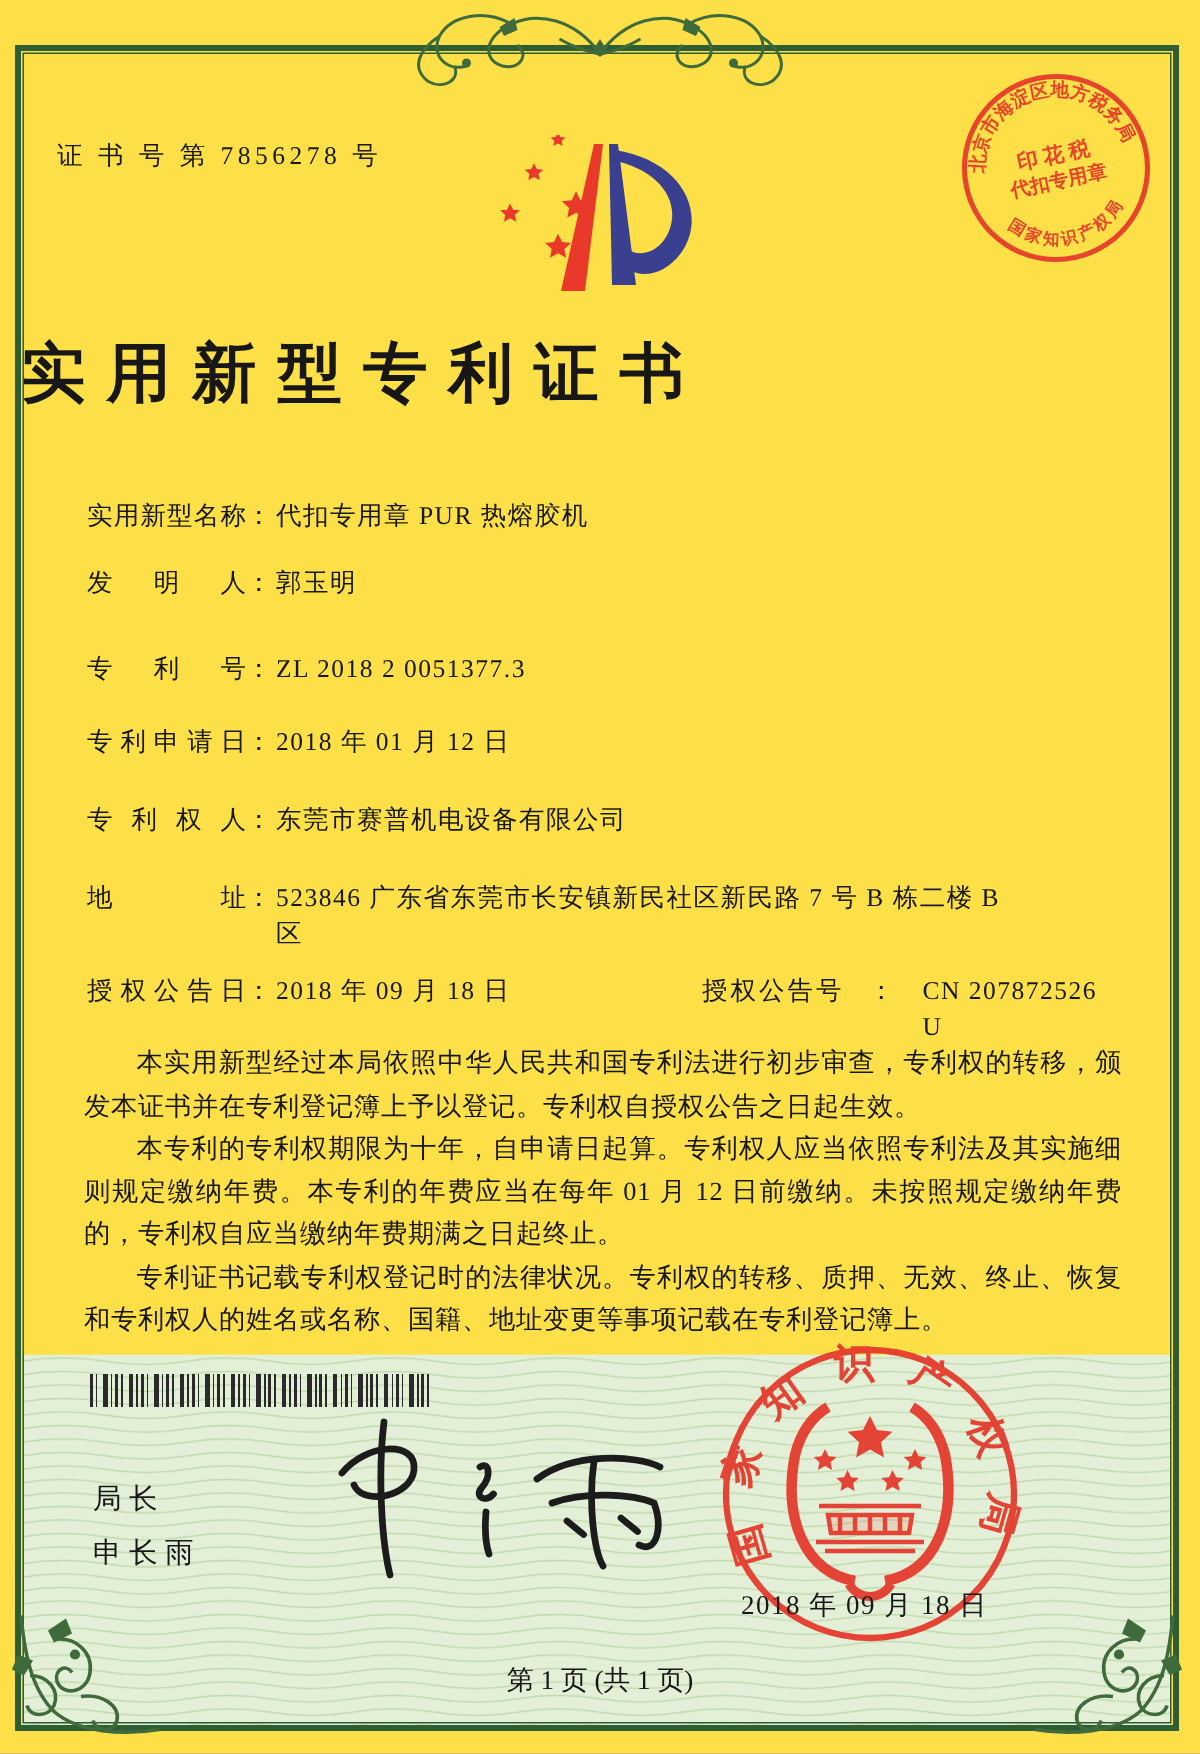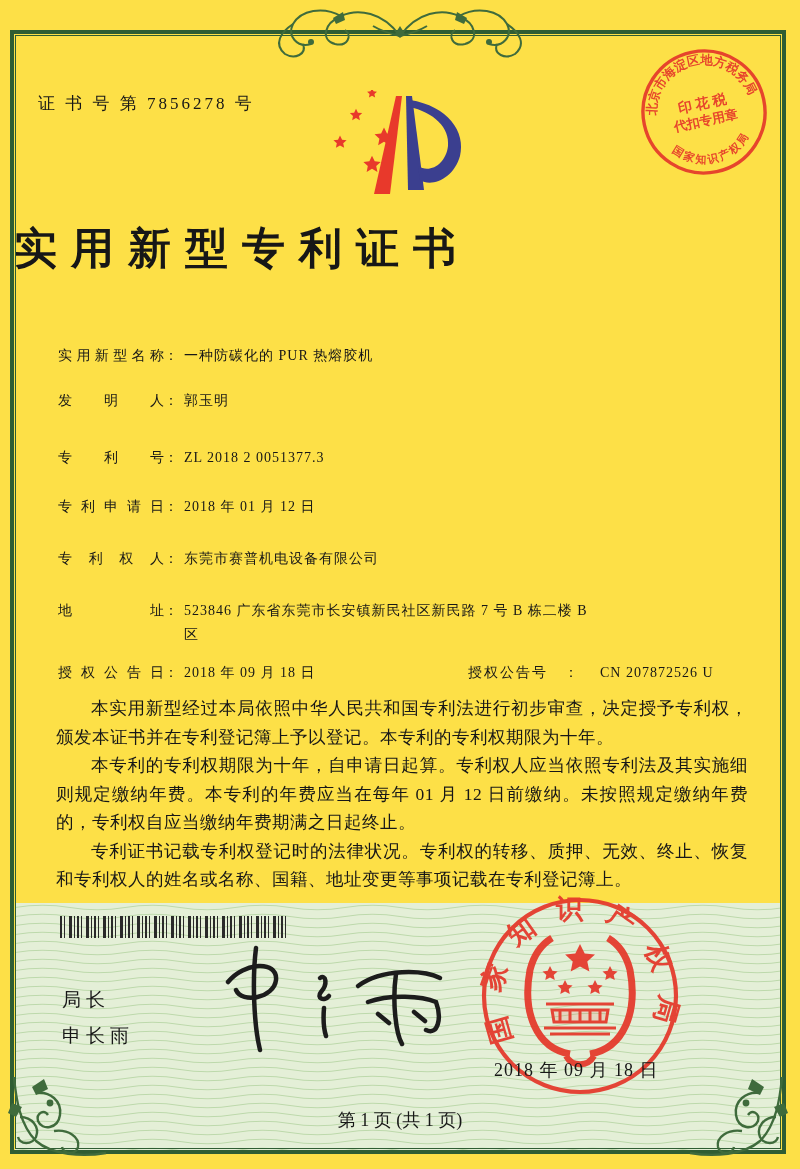--- a/index.html
+++ b/index.html
@@ -16,21 +16,21 @@
   
   .waveband{position:absolute;left:15px;right:20px;top:903px;height:248px;z-index:0;}
   
   .certno{position:absolute;left:38px;top:92px;font-size:17px;letter-spacing:3px;z-index:2;}
   .logo{position:absolute;left:330px;top:90px;z-index:2;}
   .title{position:absolute;left:0;right:0;top:220px;
     font-size:43px;font-weight:bold;letter-spacing:14px;text-indent:14px;z-index:2;}
   
   .tax-seal{position:absolute;left:638px;top:46px;z-index:4;transform:rotate(-12deg);opacity:.92;}
   
-  .fields{position:absolute;left:58px;top:344px;width:690px;font-size:14px;z-index:2;}
+  .fields{position:absolute;left:58px;top:332px;width:690px;font-size:17px;z-index:2;}
   .frow{display:flex;margin-bottom:0;line-height:24px;}
   .flabel{display:inline-block;width:106px;text-align:justify;text-align-last:justify;flex:none;}
   .fcolon{flex:none;width:20px;}
   .fvalue{flex:1;letter-spacing:1px;}
   .r1{margin-top:0;}  .r2{margin-top:21px;} .r3{margin-top:33px;} .r4{margin-top:25px;}
   .r5{margin-top:28px;} .r6{margin-top:28px;} .r7{margin-top:14px;}
   .grant-row{display:flex;}
   .grant-left{display:flex;width:410px;flex:none;}
   .grant-right{display:flex;flex:1;gap:16px;}
   .grant-right .flabel{width:auto;letter-spacing:2px;}
@@ -153,21 +153,21 @@
     <text x="0" y="-4" text-anchor="middle" font-size="14" font-weight="bold" fill="#e5382a">印 花 税</text>
     <text x="0" y="13" text-anchor="middle" font-size="13" font-weight="bold" fill="#e5382a">代扣专用章</text>
   </svg>
 
   <div class="title">实用新型专利证书</div>
 
   <div class="fields">
     <div class="frow r1">
       <span class="flabel">实用新型名称</span>
         <span class="fcolon">：</span>
-      <span class="fvalue">一种防碳化的 PUR 热熔胶机</span>
+      <span class="fvalue">代扣专用章 PUR 热熔胶机</span>
     </div>
     <div class="frow r2">
       <span class="flabel">发明人</span>
         <span class="fcolon">：</span>
       <span class="fvalue">郭玉明</span>
     </div>
     <div class="frow r3">
       <span class="flabel">专利号</span>
         <span class="fcolon">：</span>
       <span class="fvalue">ZL 2018 2 0051377.3</span>
@@ -195,21 +195,21 @@
       </span>
       <span class="grant-right">
         <span class="flabel">授权公告号</span>
           <span class="fcolon">：</span>
         <span class="fvalue">CN 207872526 U</span>
       </span>
     </div>
   </div>
 
   <div class="bodytext">
-    <p>本实用新型经过本局依照中华人民共和国专利法进行初步审查，决定授予专利权，颁发本证书并在专利登记簿上予以登记。本专利的专利权期限为十年。</p>
+    <p>本实用新型经过本局依照中华人民共和国专利法进行初步审查，专利权的转移，颁发本证书并在专利登记簿上予以登记。专利权自授权公告之日起生效。</p>
     <p>本专利的专利权期限为十年，自申请日起算。专利权人应当依照专利法及其实施细则规定缴纳年费。本专利的年费应当在每年 01 月 12 日前缴纳。未按照规定缴纳年费的，专利权自应当缴纳年费期满之日起终止。</p>
     <p>专利证书记载专利权登记时的法律状况。专利权的转移、质押、无效、终止、恢复和专利权人的姓名或名称、国籍、地址变更等事项记载在专利登记簿上。</p>
   </div>
 
   <div class="barcode"></div>
 
   <div class="signer">
     <div>局长</div>
     <div>申长雨</div>
   </div>

